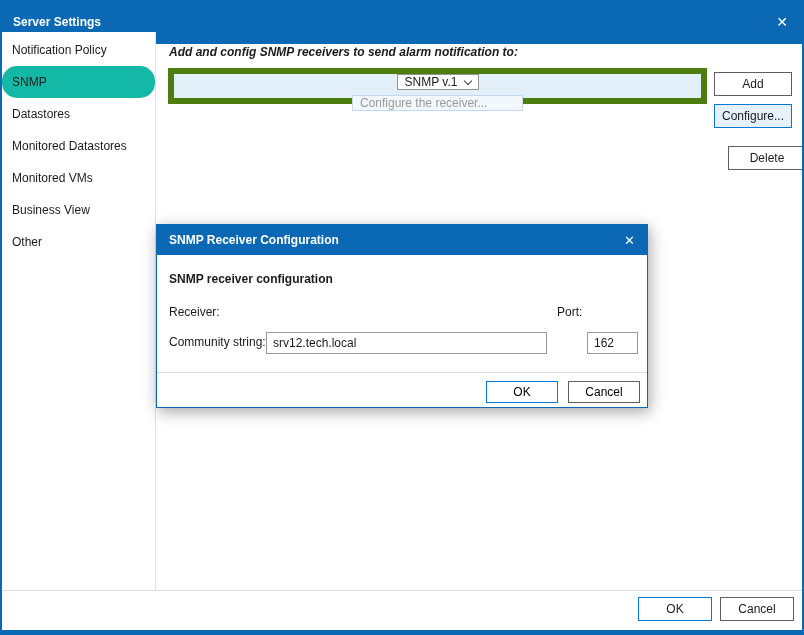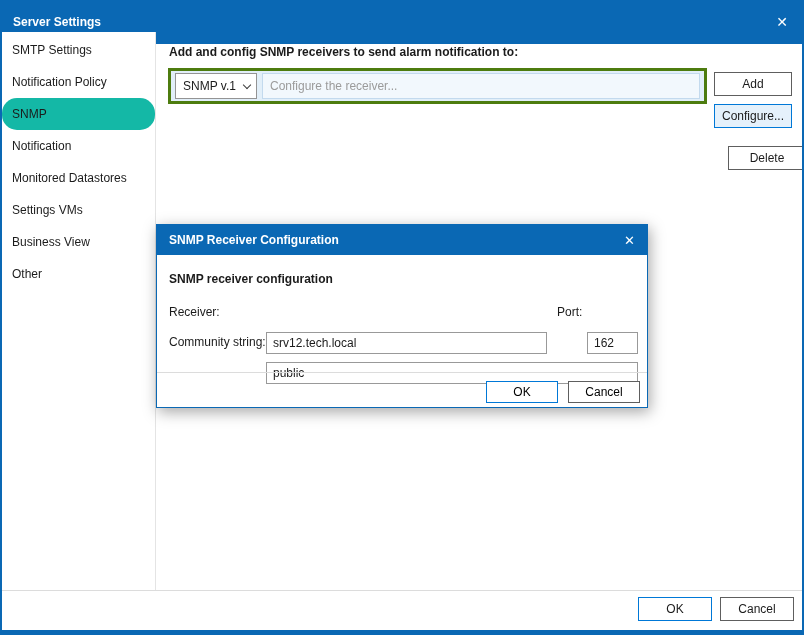--- a/index.html
+++ b/index.html
@@ -27,26 +27,26 @@
   }
   .side-item {
     height:32px; line-height:32px; padding-left:10px;
     font-size:12px; color:#1b1b1b; cursor:pointer; white-space:nowrap;
   }
   .side-item.selected { background:#14b8a6;border-radius:15px; }
 
   
   .instruction {
     position:absolute; left:167px; top:45px;
-    font-size:12px; font-weight:bold; color:#1b1b1b;
+    font-size:12px; font-weight:bold; color:#1b1b1b;font-style:italic;
   }
   .receiver-panel {
     position:absolute; left:166px; top:68px; width:539px; height:36px;
-    background:#e2eff9; border:3px solid #4d7c0f;
-    display:flex; align-items:center; padding:0 4px; gap:5px;
+    background:#e2eff9; border:6px solid #4d7c0f;
+    display:flex; align-items:center; padding:0 4px; gap:5px;flex-direction:column;
   }
   .combo {
     width:82px; height:26px; background:#fff; border:1px solid #949494;
     display:flex; align-items:center; padding-left:7px;
     font-size:12px; color:#1b1b1b; cursor:pointer;
   }
   .combo-arrow {
     margin-left:auto; width:19px; height:100%;
     display:flex; align-items:center; justify-content:center;
   }
@@ -114,26 +114,25 @@
 <body>
 
 <div class="window">
 
   <div class="titlebar">
     <span class="titlebar-text">Server Settings</span>
     <span class="titlebar-close">✕</span>
   </div>
 
   <div class="sidebar">
-    <div class="side-item">SMTP Settings</div>
     <div class="side-item">Notification Policy</div>
     <div class="side-item selected">SNMP</div>
-    <div class="side-item">Notification</div>
+    <div class="side-item">Datastores</div>
     <div class="side-item">Monitored Datastores</div>
-    <div class="side-item">Settings VMs</div>
+    <div class="side-item">Monitored VMs</div>
     <div class="side-item">Business View</div>
     <div class="side-item">Other</div>
   </div>
 
   <div class="instruction">Add and config SNMP receivers to send alarm notification to:</div>
 
   <div class="receiver-panel">
     <div class="combo">
       <span>SNMP v.1</span>
       <span class="combo-arrow">
@@ -154,21 +153,20 @@
     </div>
     <div class="modal-heading">SNMP receiver configuration</div>
 
     <span class="m-label lbl-receiver">Receiver:</span>
     <input class="inp inp-receiver" type="text" value="srv12.tech.local" style="">
 
     <span class="m-label lbl-port">Port:</span>
     <input class="inp inp-port" type="text" value="162" style="">
 
     <span class="m-label lbl-community">Community string:</span>
-    <input class="inp inp-community" type="text" value="public" style="">
 
     <div class="modal-sep"></div>
     <button class="modal-ok">OK</button>
     <button class="modal-cancel">Cancel</button>
   </div>
 
   <div class="footer-line"></div>
   <button class="btn btn-ok-main">OK</button>
   <button class="btn btn-cancel-main">Cancel</button>
 

